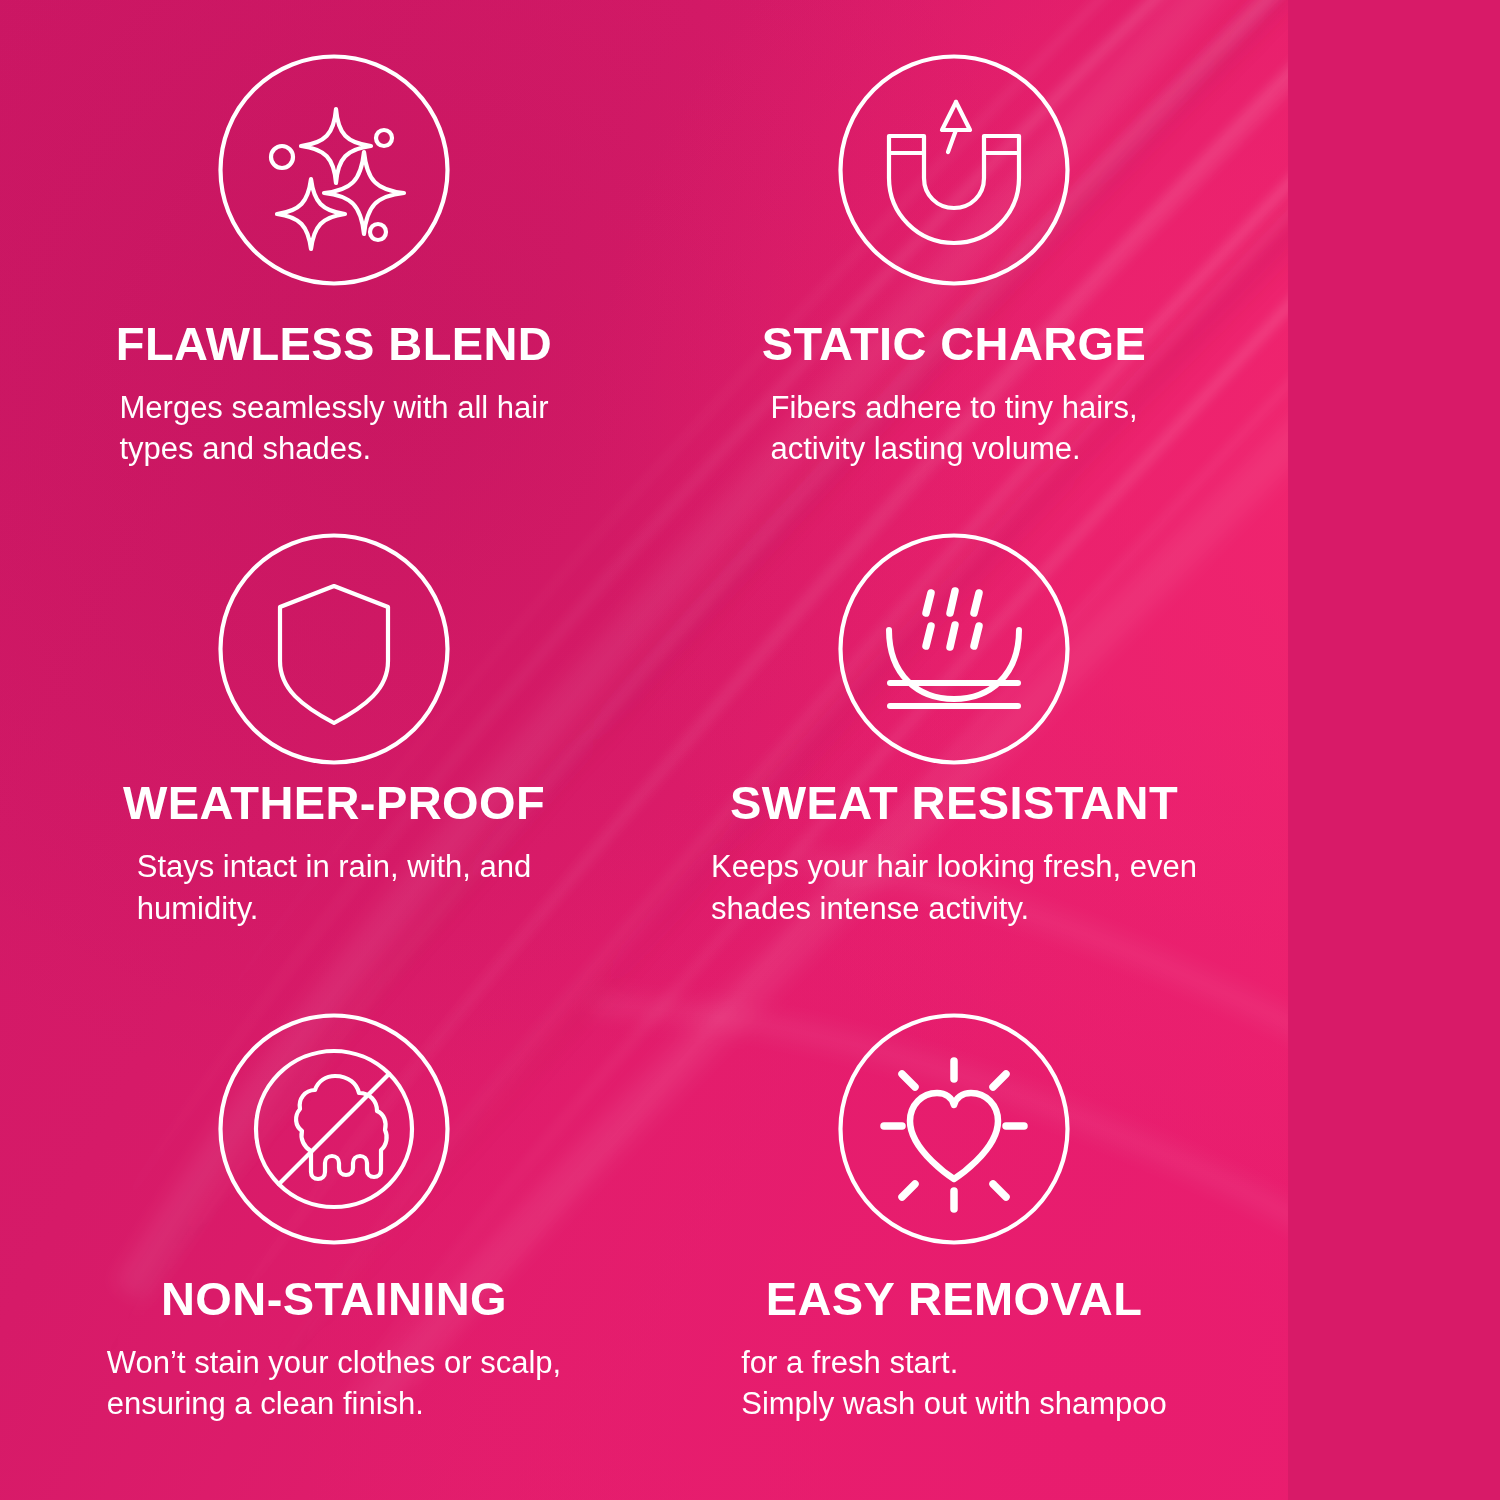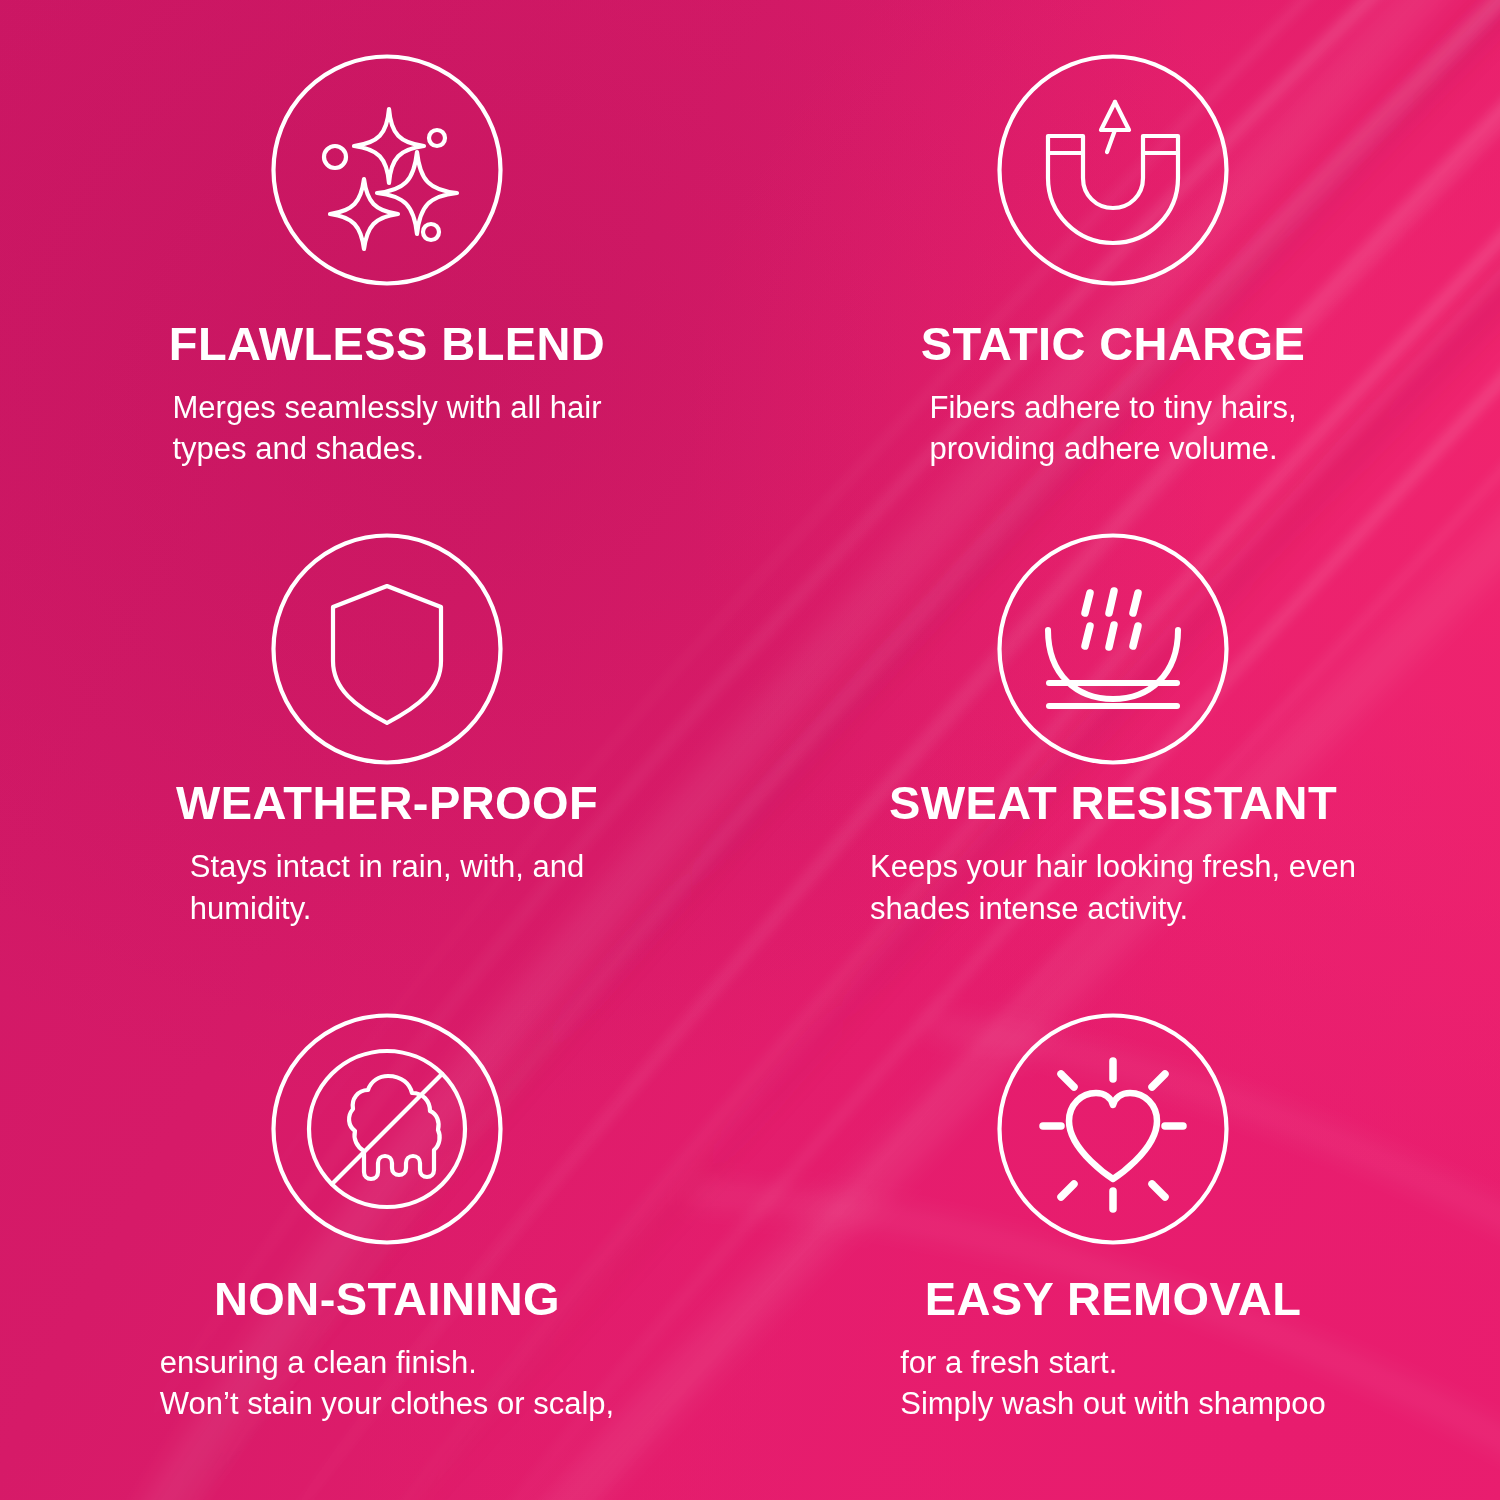--- a/index.html
+++ b/index.html
@@ -9,21 +9,21 @@
   body {
     width: 1500px;
     height: 1500px;
     overflow: hidden;
     font-family: "Liberation Sans", sans-serif;
     background: #D81A68;
   }
 
   #infographic {
     position: relative;
-    width: 1500px;
+    width: 1288px;
     height: 1500px;
     overflow: hidden;
     background: #8b5cf6;
   }
 
   
   .bg-base {
     position: absolute;
     inset: 0;
     background:
@@ -189,21 +189,21 @@
           <path d="M51 82 L51 124 C51 160, 80 189, 116 189 C152 189, 181 160, 181 124 L181 82 L146 82 L146 124 C146 141, 133 154, 116 154 C99 154, 86 141, 86 124 L86 82 Z"></path>
           <line x1="51" y1="99" x2="86" y2="99"></line>
           <line x1="146" y1="99" x2="181" y2="99"></line>
           <path d="M118 48 L104 76 L118 76 L110 98"></path>
           <path d="M118 48 L132 76 L118 76"></path>
         </svg>
       </div>
       <div class="card-title">STATIC CHARGE</div>
       <div class="card-desc">
         <span class="ln">Fibers adhere to tiny hairs,</span>
-        <span class="ln">providing adhere volume.</span>
+        <span class="ln">activity lasting volume.</span>
       </div>
     </div>
 
     <div class="card row2">
       <div class="icon-wrap">
         <svg viewBox="0 0 232 232" xmlns="http://www.w3.org/2000/svg" fill="none" stroke="#FFFFFF" stroke-width="4.2" stroke-linecap="round" stroke-linejoin="round">
           <circle cx="116" cy="116" r="113.5"></circle>
           <path d="M116 53 L170 74 L170 128 C170 156, 148 173, 116 190 C84 173, 62 156, 62 128 L62 74 Z"></path>
         </svg>
       </div>
@@ -250,22 +250,22 @@
                    C135 159, 132 162, 128 162 C124 162, 121 159, 121 155 L121 150
                    C121 146, 118 143, 114 143 C110 143, 107 146, 107 150 L107 159
                    C107 163, 104 166, 100 166 C96 166, 93 163, 93 159 L93 138
                    C86 134, 82 126, 84 118 C77 113, 76 103, 82 96
                    C80 86, 87 77, 97 77 C100 68, 108 63, 117 63 Z"></path>
           <line x1="61" y1="171" x2="171" y2="61"></line>
         </svg>
       </div>
       <div class="card-title">NON-STAINING</div>
       <div class="card-desc">
+        <span class="ln">Won’t stain your clothes or scalp,</span>
         <span class="ln">ensuring a clean finish.</span>
-        <span class="ln">Won’t stain your clothes or scalp,</span>
       </div>
     </div>
 
     <div class="card row3">
       <div class="icon-wrap">
         <svg viewBox="0 0 232 232" xmlns="http://www.w3.org/2000/svg" fill="none" stroke="#FFFFFF" stroke-width="4.2" stroke-linecap="round" stroke-linejoin="round">
           <circle cx="116" cy="116" r="113.5"></circle>
           <path d="M116 166 C116 166, 72 138, 72 108 C72 92, 84 80, 99 80 C108 80, 114 85, 116 92
                    C118 85, 124 80, 133 80 C148 80, 160 92, 160 108 C160 138, 116 166, 116 166 Z" stroke-width="6.5"></path>
           <g stroke-width="7.5" stroke-linecap="round">

